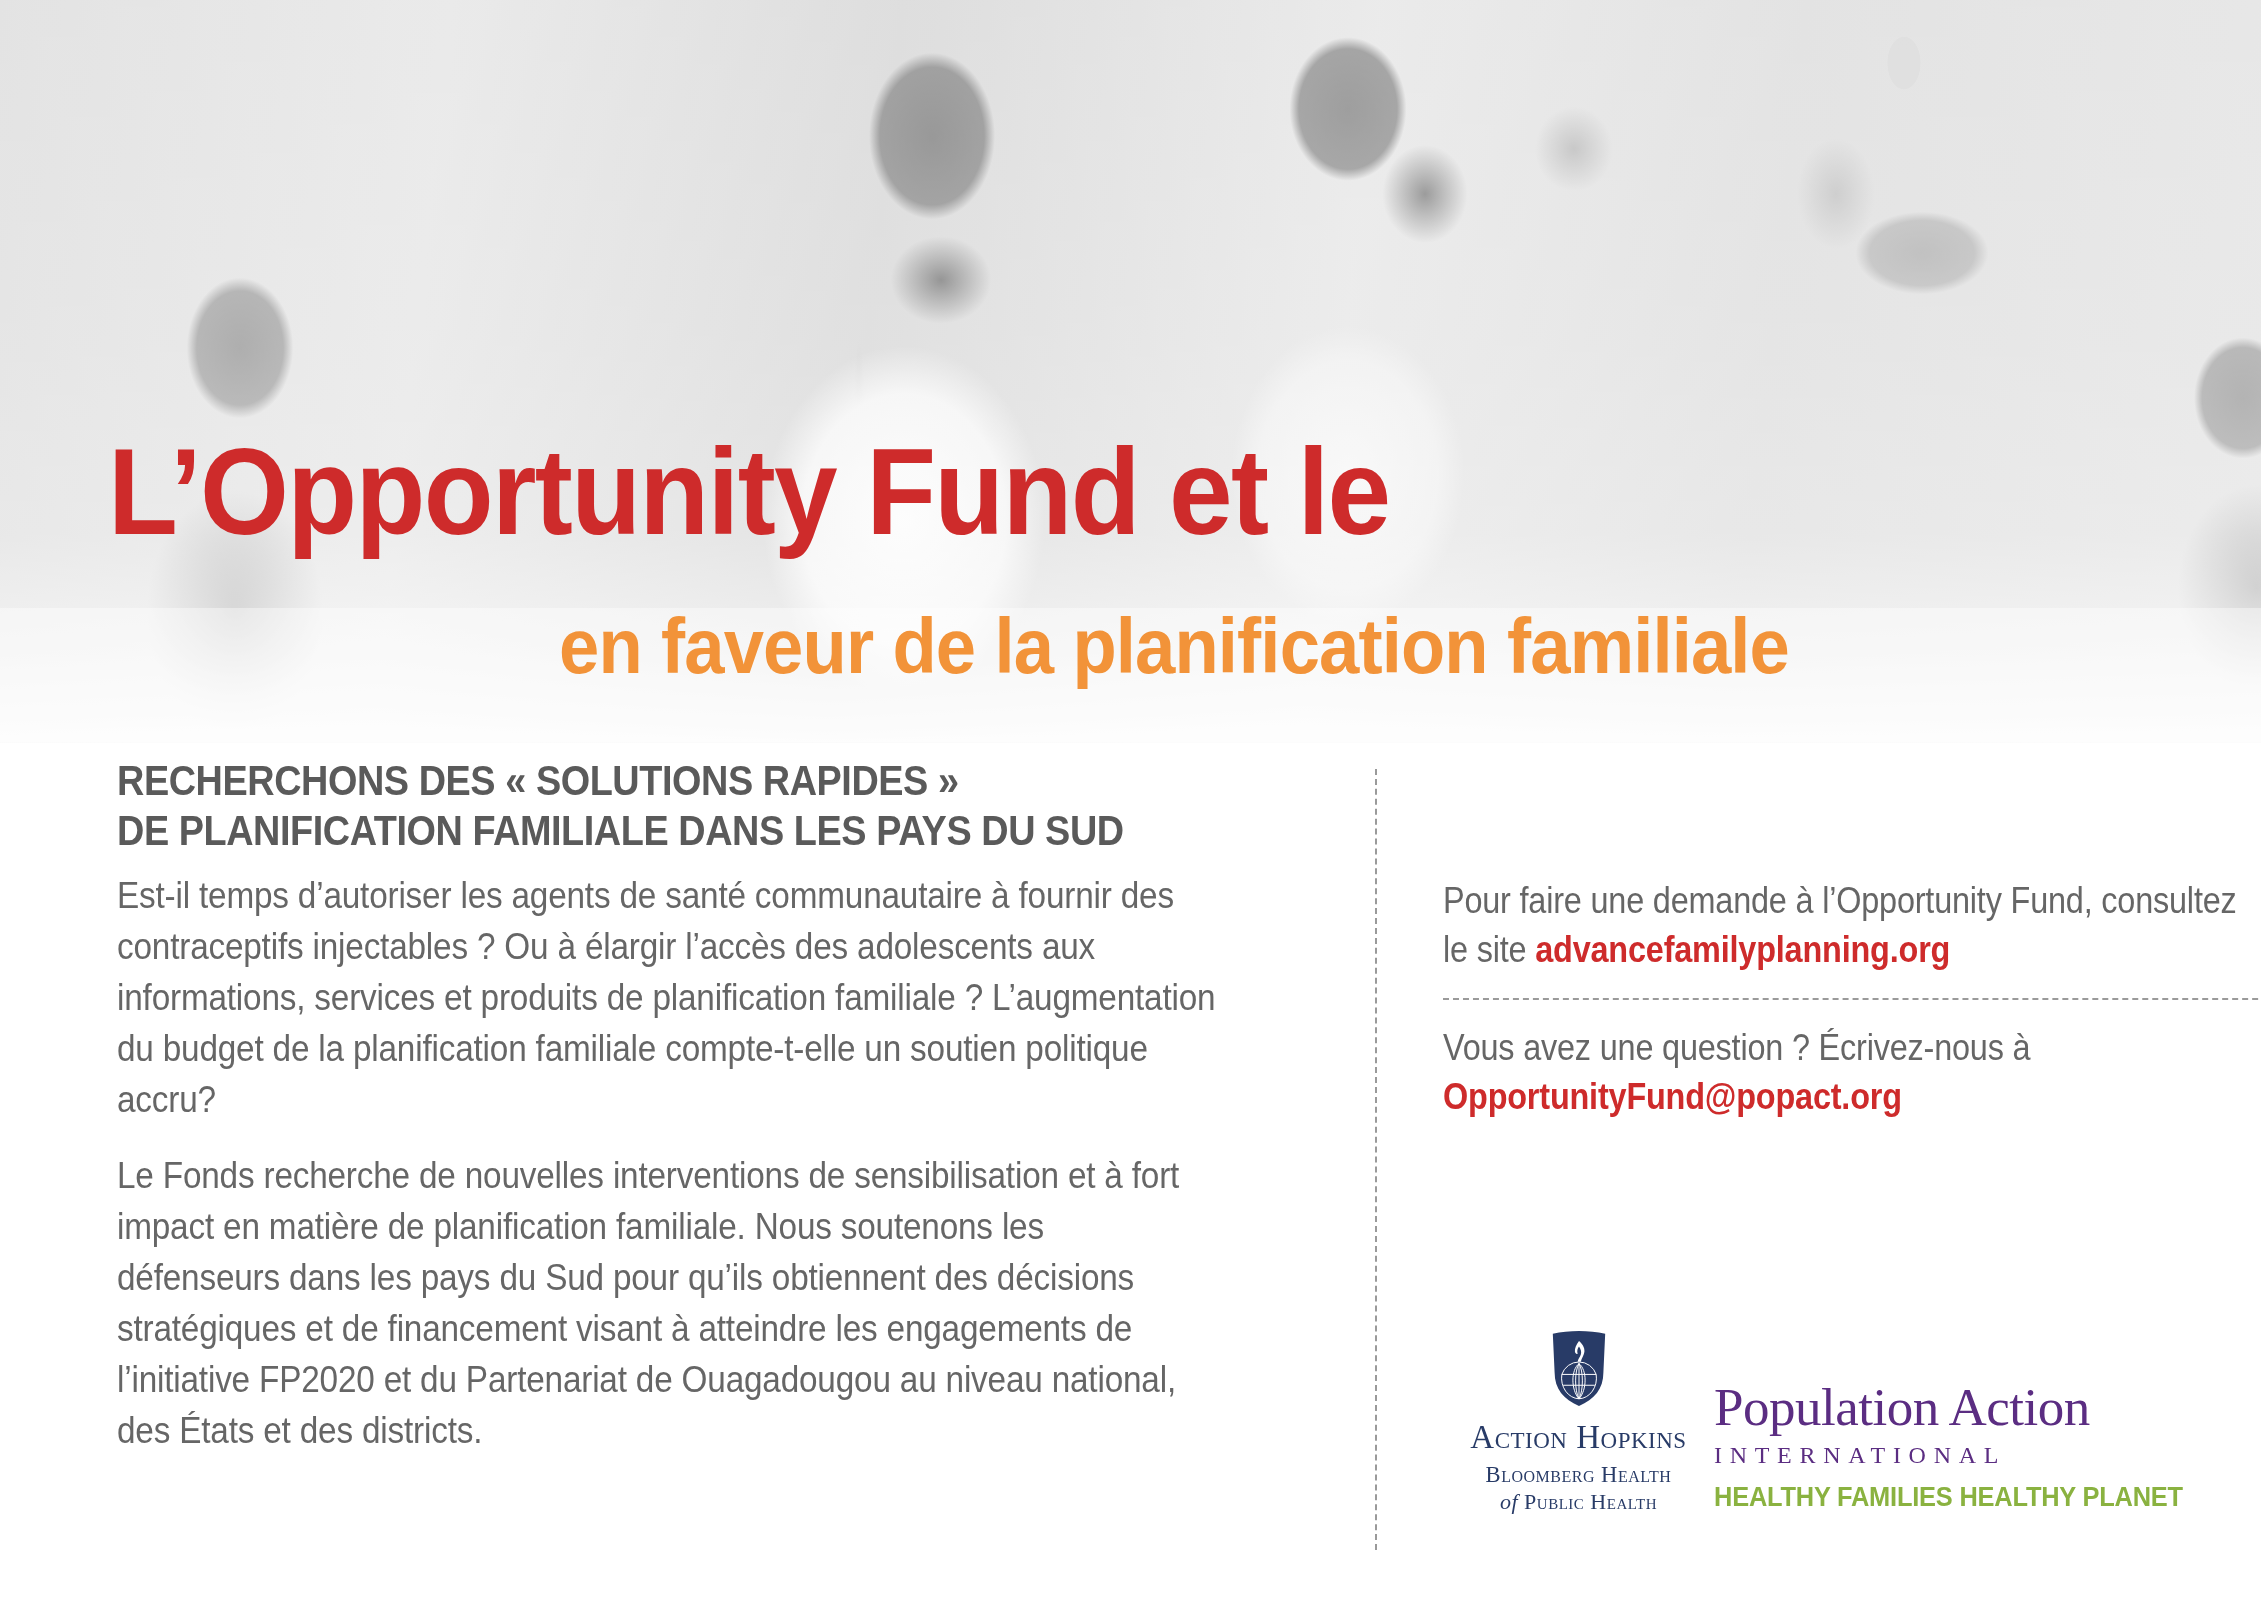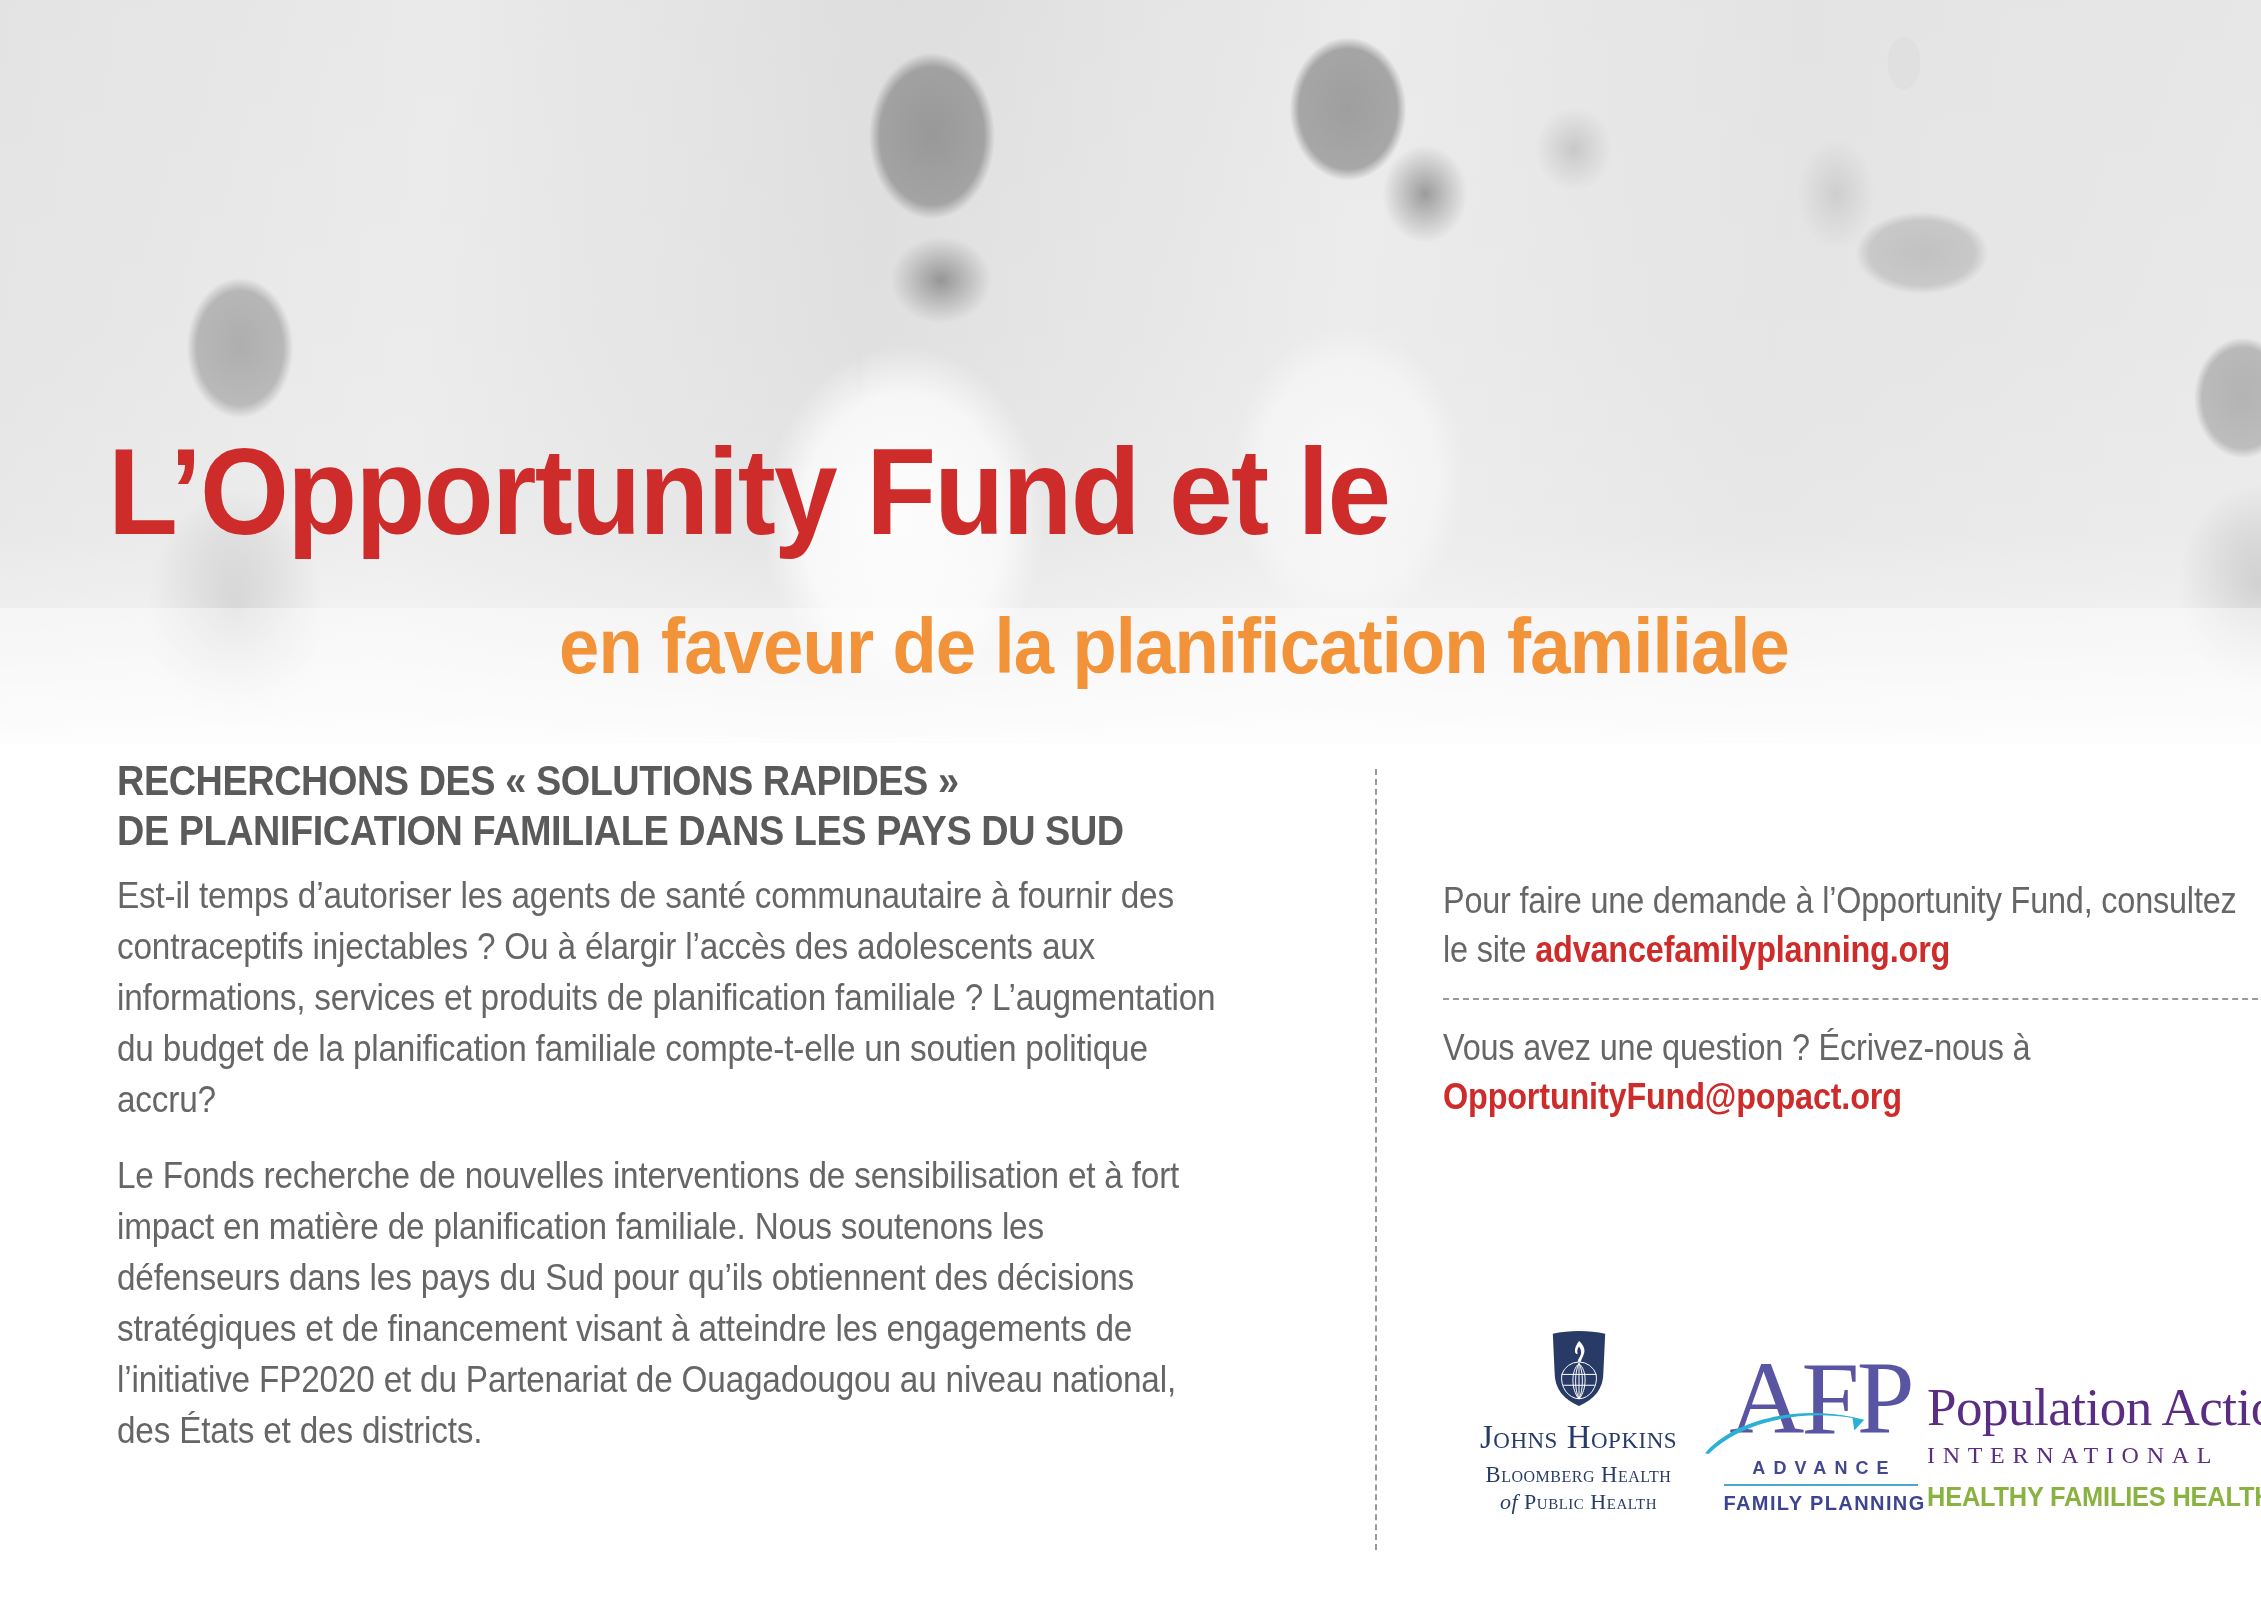--- a/index.html
+++ b/index.html
@@ -243,36 +243,25 @@
           <path d="M24 96 A40 46 0 0 0 62 150 A40 46 0 0 0 100 96"></path>
           <line x1="62" y1="72" x2="62" y2="150"></line>
           <line x1="24" y1="96" x2="100" y2="96"></line>
           <line x1="27" y1="120" x2="97" y2="120"></line>
           <path d="M62 72 C44 86 44 130 62 150"></path>
           <path d="M62 72 C80 86 80 130 62 150"></path>
           <path d="M62 72 C52 88 52 132 62 150"></path>
           <path d="M62 72 C72 88 72 132 62 150"></path>
         </g>
       </svg>
-      <div class="jhu-name">Johns Hopkins</div>
+      <div class="jhu-name">Action Hopkins</div>
       <div class="jhu-sub1">Bloomberg Health</div>
       <div class="jhu-sub2"><i>of</i><span> Public Health</span></div>
     </div>
 
-    <div class="afp">
-      <div class="afp-mark">
-        <div class="afp-letters">AFP</div>
-        <svg class="afp-swoosh" viewBox="0 0 420 130">
-          <path d="M0 124 C62 52 196 18 326 44 L352 50 L330 74 L326 46 C200 26 72 60 8 126 Z" fill="#2bb0d6"></path>
-        </svg>
-      </div>
-      <div class="afp-advance">ADVANCE</div>
-      <div class="afp-rule"></div>
-      <div class="afp-fp">FAMILY PLANNING</div>
-    </div>
 
     <div class="pai">
       <div class="pai-name">Population Action</div>
       <div class="pai-intl">INTERNATIONAL</div>
       <div class="pai-tag">HEALTHY FAMILIES  HEALTHY PLANET</div>
     </div>
 
   </div>
 </div>
 

